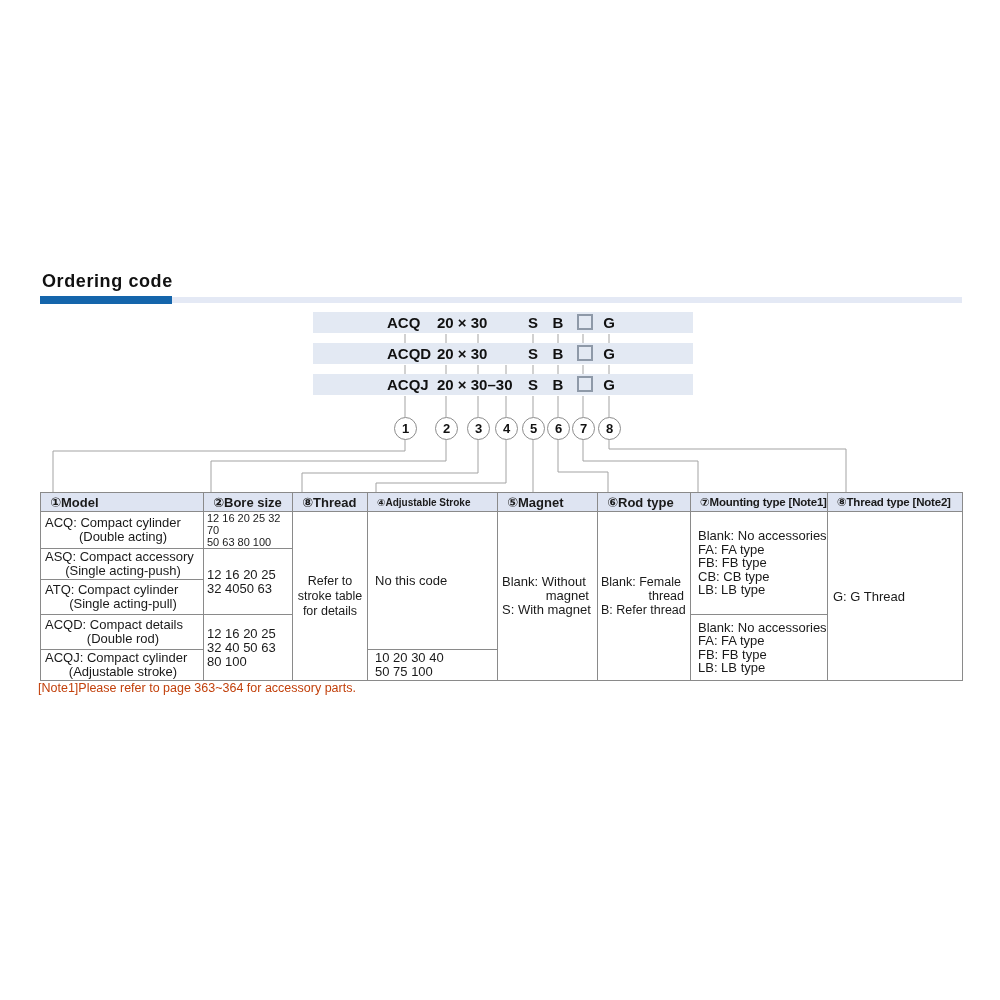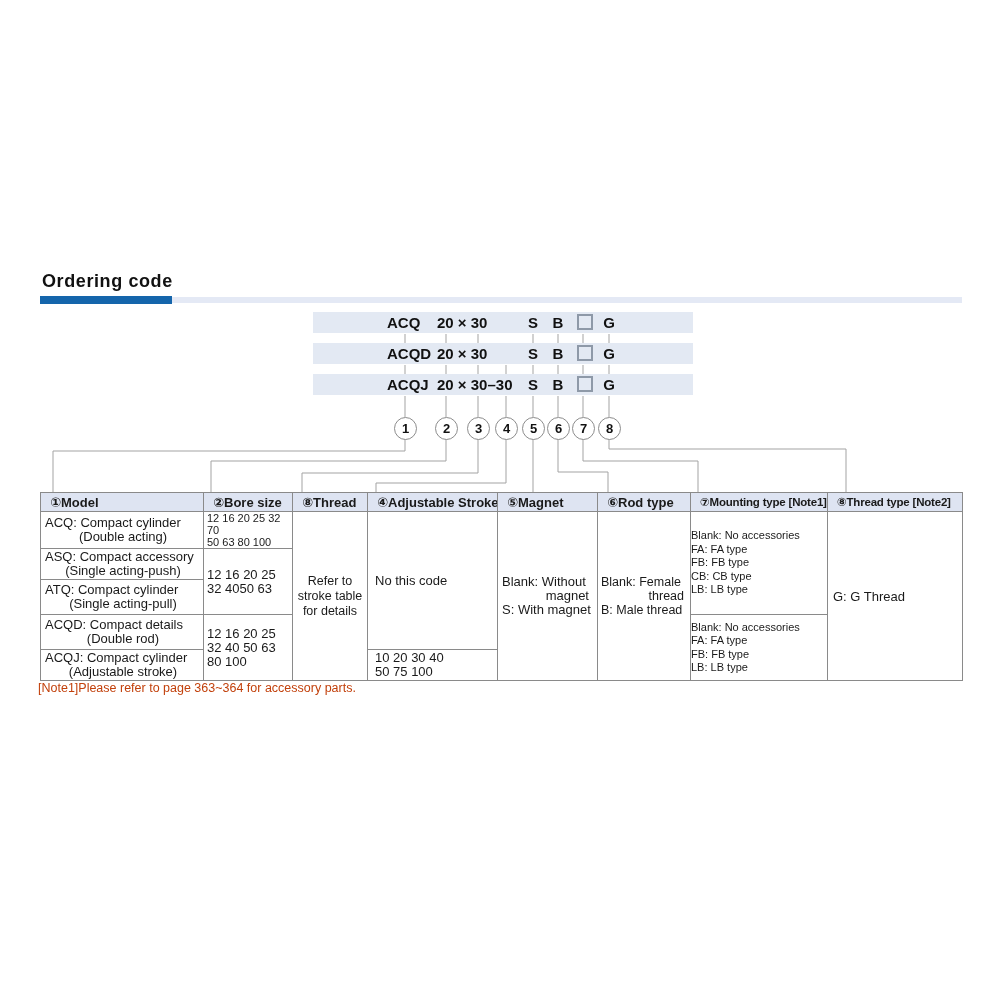--- a/index.html
+++ b/index.html
@@ -51,36 +51,36 @@
   }
   table{border-collapse:collapse;table-layout:fixed;width:922px;}
   td,th{
     border:1px solid #8a8a8a;padding:0;vertical-align:middle;
     font-size:13px;overflow:hidden;
   }
   th{
     background:#dee4f2;text-align:left;height:18px;
     font-weight:bold;padding-left:9px;white-space:nowrap;font-size:13px;
   }
-  th.th-mid{font-size:13px;}
+  th.th-mid{font-size:10px;}
   th.th-small{font-size:11.5px;letter-spacing:-0.2px;}
   .model-cell{padding:1px 2px 1px 4px;line-height:14px;}
   .model-cell .sub{text-align:center;display:block;}
   .bore-cell{padding-left:3px;line-height:14px;}
   .bore-sm{font-size:11px;line-height:12px;}
   .stroke-cell{text-align:center;font-size:12.5px;line-height:15px;}
   .adj-top{padding-left:7px;}
   .adj-bot{padding-left:7px;line-height:14px;}
   .magnet-cell{line-height:14px;}
   .magnet-cell .l{padding-left:4px;}
   .magnet-cell .r{text-align:right;padding-right:8px;}
   .rod-cell{line-height:14px;font-size:12.5px;}
   .rod-cell .l{padding-left:3px;}
   .rod-cell .r{text-align:right;padding-right:6px;}
-  .mount-cell{font-size:11px;line-height:13.5px;}
+  .mount-cell{padding-left:7px;font-size:13px;line-height:13.5px;}
   .thread-cell{padding-left:5px;}
 
   
   .notes{left:38px;top:680px;font-size:12.5px;line-height:16px;color:#c2410c;}
 </style>
 </head>
 <body>
 
 <div class="abs page-title">Ordering code</div>
 <div class="abs bar-dark"></div>
@@ -197,21 +197,21 @@
     </td>
     <td class="adj-top" rowspan="4">No this code</td>
     <td class="magnet-cell" rowspan="5">
       <div class="l">Blank: Without</div>
       <div class="r">magnet</div>
       <div class="l">S: With magnet</div>
     </td>
     <td class="rod-cell" rowspan="5">
       <div class="l">Blank: Female</div>
       <div class="r">thread</div>
-      <div class="l">B: Male thread</div>
+      <div class="l">B: Refer thread</div>
     </td>
     <td class="mount-cell" rowspan="3">
       <div>Blank: No accessories</div>
       <div>FA: FA type</div>
       <div>FB: FB type</div>
       <div>CB: CB type</div>
       <div>LB: LB type</div>
     </td>
     <td class="thread-cell" rowspan="5">G: G Thread</td>
   </tr>

